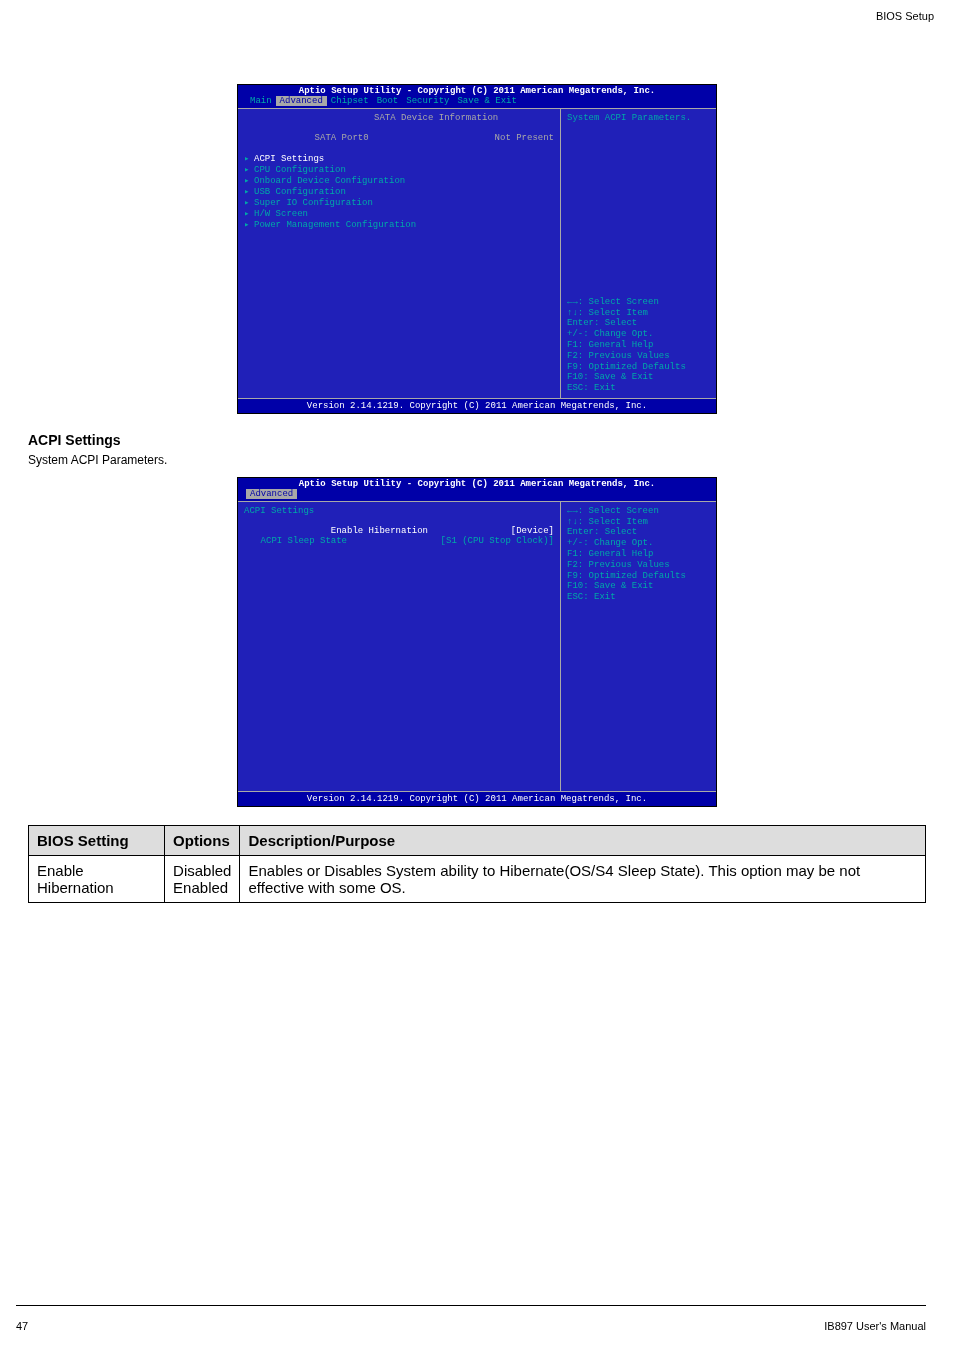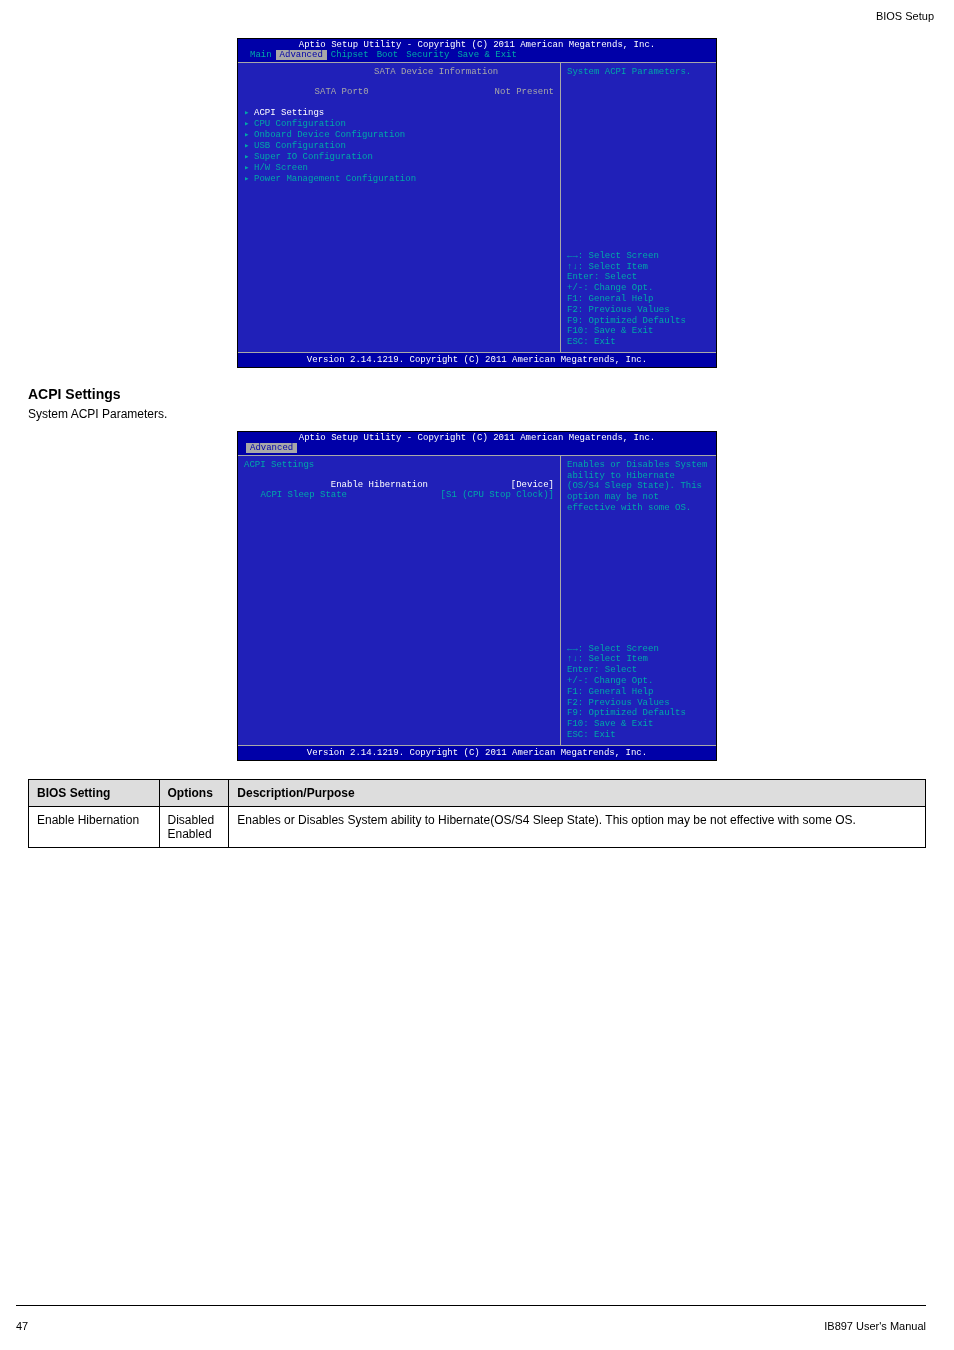--- a/index.html
+++ b/index.html
@@ -8,39 +8,40 @@
     height: 1350px;
     background: #fff;
     font-family: Arial, sans-serif;
     font-size: 12px;
     color: #000;
     position: relative;
   }
   .page-num-top { position: absolute; top: 10px; right: 20px; font-size: 11px; }
   .section-title { font-weight: bold; font-size: 14px; margin: 8px 0 4px 0; }
   .section-text { font-size: 12px; line-height: 1.4; margin-bottom: 6px; }
-  .content-wrap { padding: 30px 28px 20px 28px; }
+  .content-wrap { padding: 30px 28px 20px 28px; margin-top: 46px; }
 
   
   .bios-box {
     width: 480px;
     margin: 8px auto 18px auto;
     background: #0000a8;
     font-family: "Courier New", monospace;
     font-size: 9px;
     color: #a8a8a8;
     border: 1px solid #000;
     position: relative;
   }
   .bios-header {
     background: #0000a8;
     color: #fff;
     text-align: center;
     padding: 1px 0 0 0;
     font-size: 9px;
+    font-weight: bold;
   }
   .bios-tabs {
     display: flex;
     padding: 0 8px 2px 8px;
     gap: 0;
   }
   .bios-tab {
     color: #00a8a8;
     padding: 0 4px;
   }
@@ -84,21 +85,21 @@
   .submenu-row { color: #00a8a8; }
   .submenu-row.selected { color: #fff; }
   .submenu-marker { color: #00a8a8; display: inline-block; width: 10px; }
   .help-line { color: #00a8a8; line-height: 1.2; }
 
   
   table.bios-table {
     width: 100%;
     border-collapse: collapse;
     margin: 6px 0 14px 0;
-    font-size: 12px;
+    font-size: 15px;
   }
   table.bios-table th, table.bios-table td {
     border: 1px solid #000;
     padding: 6px 8px;
     text-align: left;
     vertical-align: top;
   }
   table.bios-table th {
     background: #ddd;
     font-weight: bold;
@@ -192,23 +193,20 @@
               <span class="bios-label" style="color: rgb(255, 255, 255);">Enable Hibernation</span>
               <span style="color: rgb(255, 255, 255);">[Device]</span>
             </div>
             <div class="bios-row">
               <span class="bios-label" style="color: rgb(0, 168, 168);">ACPI Sleep State</span>
               <span style="color: rgb(0, 168, 168);">[S1 (CPU Stop Clock)]</span>
             </div>
           </div>
       </div>
       <div class="bios-right">
-        <div class="bios-right-top">
-          <div class="help-line">Enables or Disables System ability to Hibernate (OS/S4 Sleep State). This option may be not effective with some OS.</div>
-        </div>
         <div class="bios-right-bottom" id="keys2">
             <div class="help-line">←→: Select Screen</div>
             <div class="help-line">↑↓: Select Item</div>
             <div class="help-line">Enter: Select</div>
             <div class="help-line">+/-: Change Opt.</div>
             <div class="help-line">F1: General Help</div>
             <div class="help-line">F2: Previous Values</div>
             <div class="help-line">F9: Optimized Defaults</div>
             <div class="help-line">F10: Save &amp; Exit</div>
             <div class="help-line">ESC: Exit</div>

